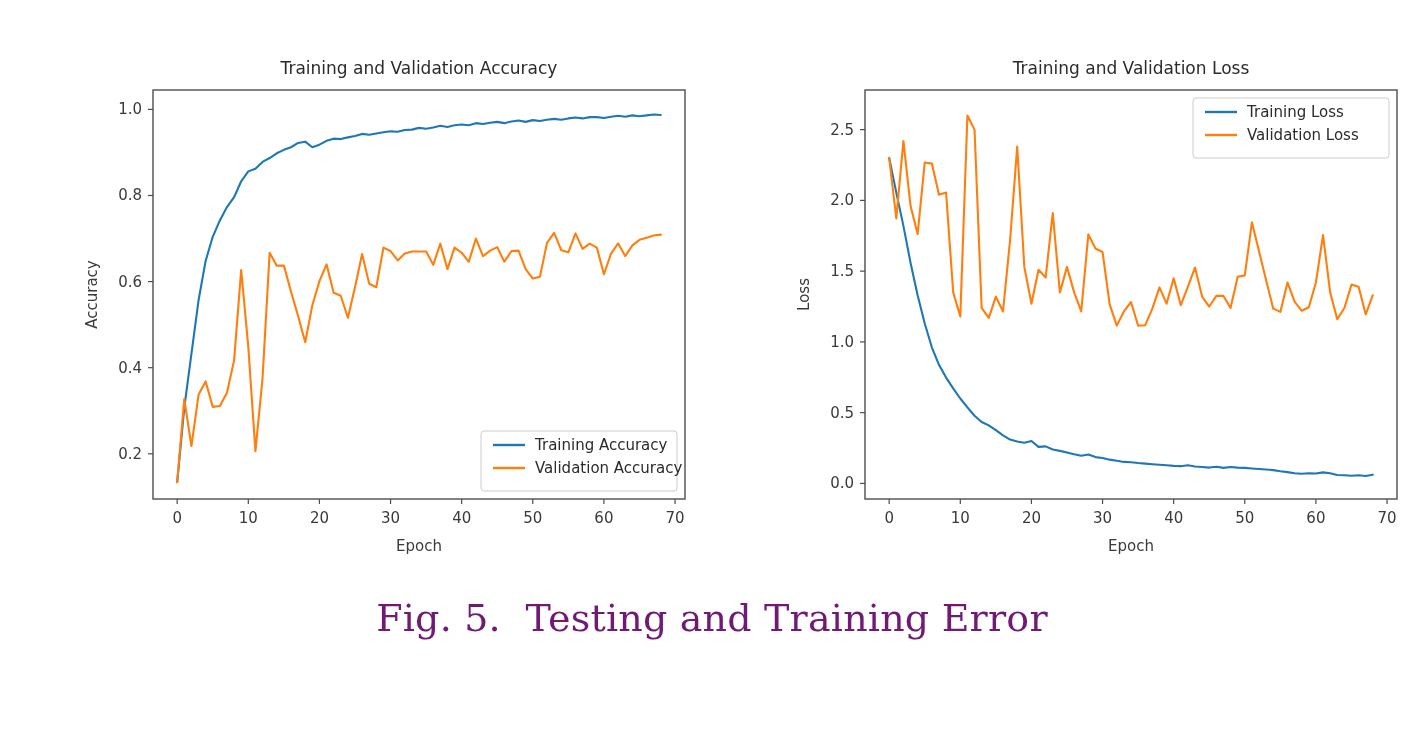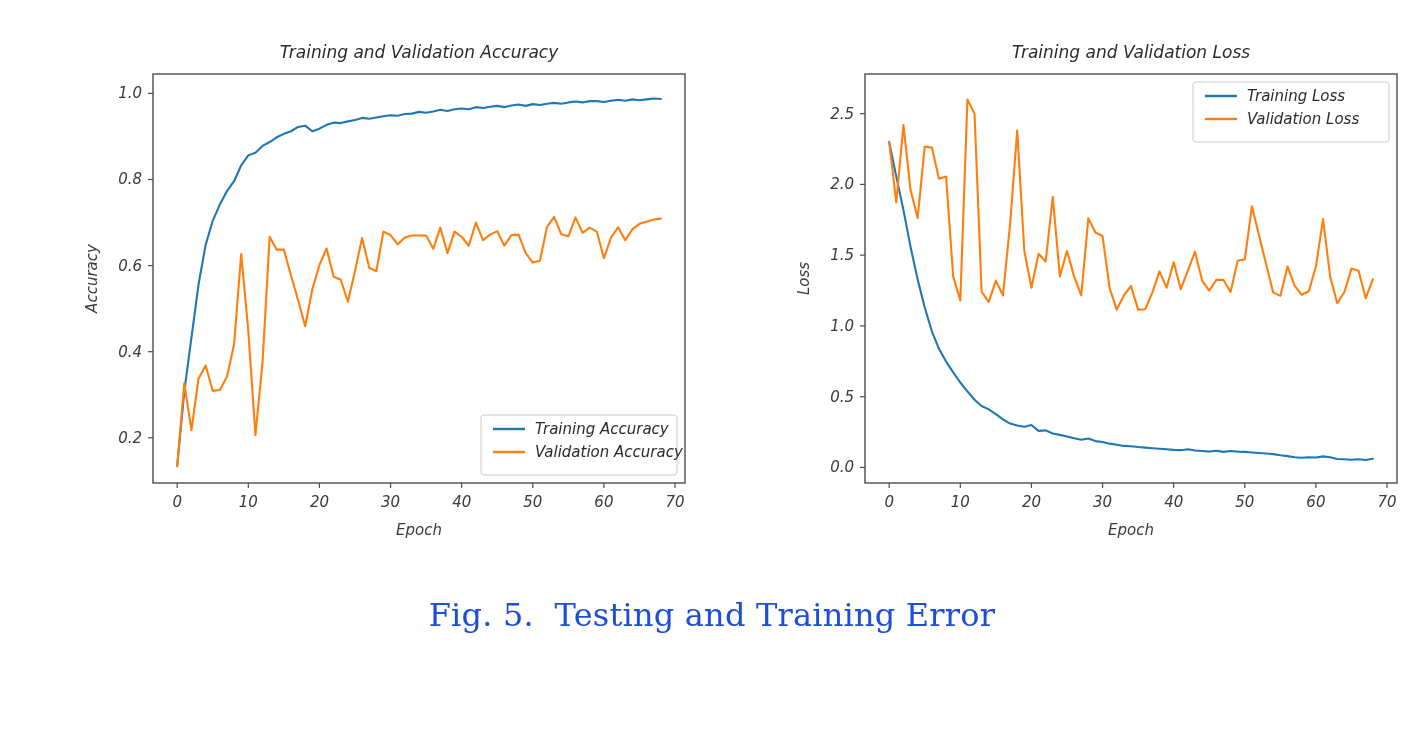--- a/index.html
+++ b/index.html
@@ -22,40 +22,39 @@
     height: 742px;
   }
   .panels {
     position: absolute;
     left: 0; top: 0;
     width: 1424px;
     height: 560px;
   }
   .panel {
     position: absolute;
-    top: 0;
+    top: 16px;
     width: 712px;
     height: 560px;
-    font-style: italic;
   }
   .panel-left  { left: 0; }
   .panel-right { left: 712px; }
 
   .panel svg { display: block; }
 
   .caption {
     position: absolute;
     left: 0;
     top: 596px;
     width: 1424px;
     text-align: center;
     font-family: "DejaVu Serif", serif;
-    font-size: 32px;
+    font-size: 38px;
     letter-spacing: 0.2px;
-    color: #1d4ed8;
+    color: #701a75;
     white-space: pre;
   }
 
   text.tick-label {
     font-family: "DejaVu Sans", sans-serif;
     font-size: 15px;
     fill: #3a3a3a;
   }
   text.axis-label {
     font-family: "DejaVu Sans", sans-serif;

